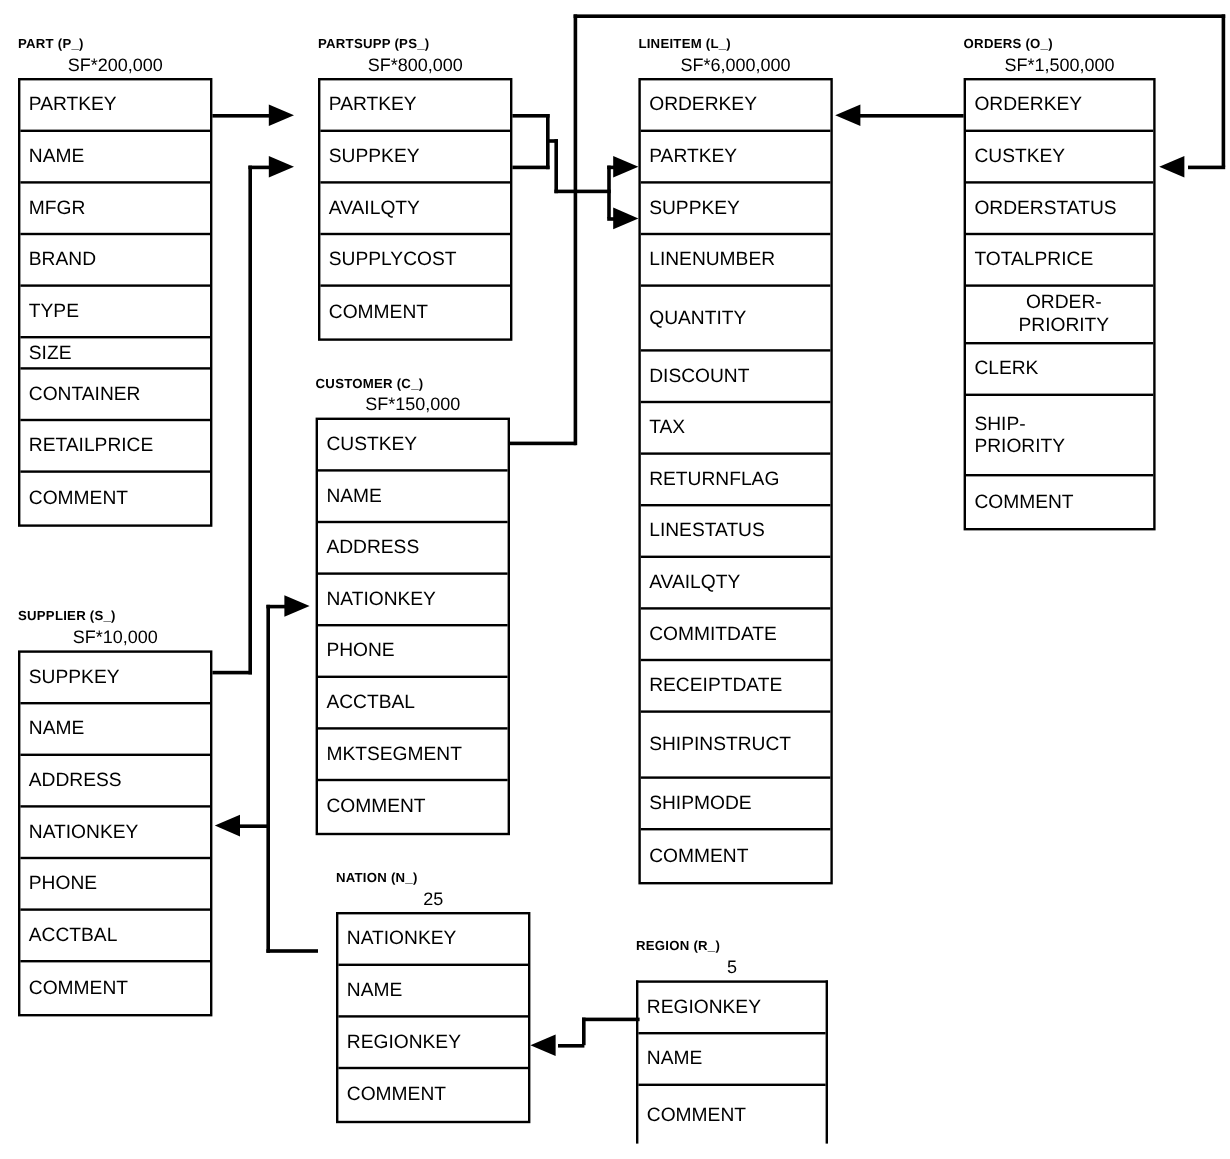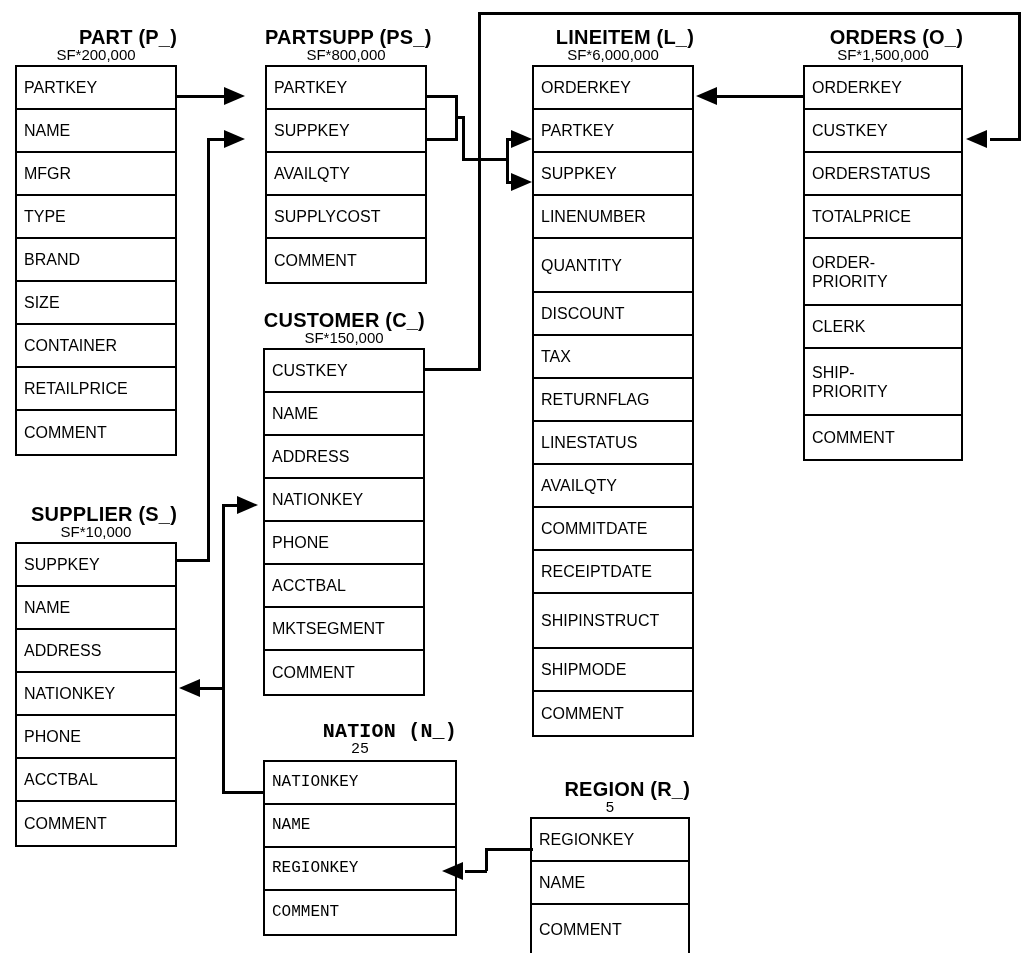--- a/index.html
+++ b/index.html
@@ -13,23 +13,23 @@
     height: 966px;
     background: #ffffff;
     overflow: hidden;
     font-family: "Liberation Sans", sans-serif;
     color: #000000;
   }
   .table-block {
     position: absolute;
   }
   .tbl-title {
-    font-size: 20px;
+    font-size: 11px;
     font-weight: bold;
-    text-align: right;
+    text-align: left;
     line-height: 18px;
     letter-spacing: 0.2px;
     white-space: nowrap;
   }
   .tbl-subtitle {
     font-size: 15px;
     font-weight: normal;
     text-align: center;
     line-height: 17px;
     white-space: nowrap;
@@ -90,23 +90,23 @@
 
 <div id="canvas">
 
   <div class="table-block" style="left:15px; top:28px; width:162px;">
     <div class="tbl-title">PART (P_)</div>
     <div class="tbl-subtitle">SF*200,000</div>
     <div class="tbl-box" style="margin-top:2px;">
       <div class="tbl-row" style="height:43px;">PARTKEY</div>
       <div class="tbl-row" style="height:43px;">NAME</div>
       <div class="tbl-row" style="height:43px;">MFGR</div>
+      <div class="tbl-row" style="height:43px;">BRAND</div>
       <div class="tbl-row" style="height:43px;">TYPE</div>
-      <div class="tbl-row" style="height:43px;">BRAND</div>
-      <div class="tbl-row" style="height:43px;">SIZE</div>
+      <div class="tbl-row" style="height:26px;">SIZE</div>
       <div class="tbl-row" style="height:43px;">CONTAINER</div>
       <div class="tbl-row" style="height:43px;">RETAILPRICE</div>
       <div class="tbl-row" style="height:43px;">COMMENT</div>
     </div>
   </div>
 
   <div class="table-block" style="left:265px; top:28px; width:162px;">
     <div class="tbl-title">PARTSUPP (PS_)</div>
     <div class="tbl-subtitle">SF*800,000</div>
     <div class="tbl-box" style="margin-top:2px;">
@@ -141,21 +141,21 @@
   </div>
 
   <div class="table-block" style="left:803px; top:28px; width:160px;">
     <div class="tbl-title">ORDERS (O_)</div>
     <div class="tbl-subtitle">SF*1,500,000</div>
     <div class="tbl-box" style="margin-top:2px;">
       <div class="tbl-row" style="height:43px;">ORDERKEY</div>
       <div class="tbl-row" style="height:43px;">CUSTKEY</div>
       <div class="tbl-row" style="height:43px;">ORDERSTATUS</div>
       <div class="tbl-row" style="height:43px;">TOTALPRICE</div>
-      <div class="tbl-row" style="height:67px;">
+      <div class="tbl-row" style="height:48px;align-items:center;">
           <span class="l2">ORDER-</span>
           <span class="l2">PRIORITY</span>
         </div>
       <div class="tbl-row" style="height:43px;">CLERK</div>
       <div class="tbl-row" style="height:67px;">
           <span class="l2">SHIP-</span>
           <span class="l2">PRIORITY</span>
         </div>
       <div class="tbl-row" style="height:43px;">COMMENT</div>
     </div>
@@ -183,21 +183,21 @@
       <div class="tbl-row" style="height:43px;">SUPPKEY</div>
       <div class="tbl-row" style="height:43px;">NAME</div>
       <div class="tbl-row" style="height:43px;">ADDRESS</div>
       <div class="tbl-row" style="height:43px;">NATIONKEY</div>
       <div class="tbl-row" style="height:43px;">PHONE</div>
       <div class="tbl-row" style="height:43px;">ACCTBAL</div>
       <div class="tbl-row" style="height:43px;">COMMENT</div>
     </div>
   </div>
 
-  <div class="table-block" style="left:263px; top:723px; width:194px;font-family:Liberation Mono, monospace;">
+  <div class="table-block" style="left:280px; top:723px; width:162px;">
     <div class="tbl-title">NATION (N_)</div>
     <div class="tbl-subtitle">25</div>
     <div class="tbl-box" style="margin-top:2px;">
       <div class="tbl-row" style="height:43px;">NATIONKEY</div>
       <div class="tbl-row" style="height:43px;">NAME</div>
       <div class="tbl-row" style="height:43px;">REGIONKEY</div>
       <div class="tbl-row" style="height:43px;">COMMENT</div>
     </div>
   </div>
 

